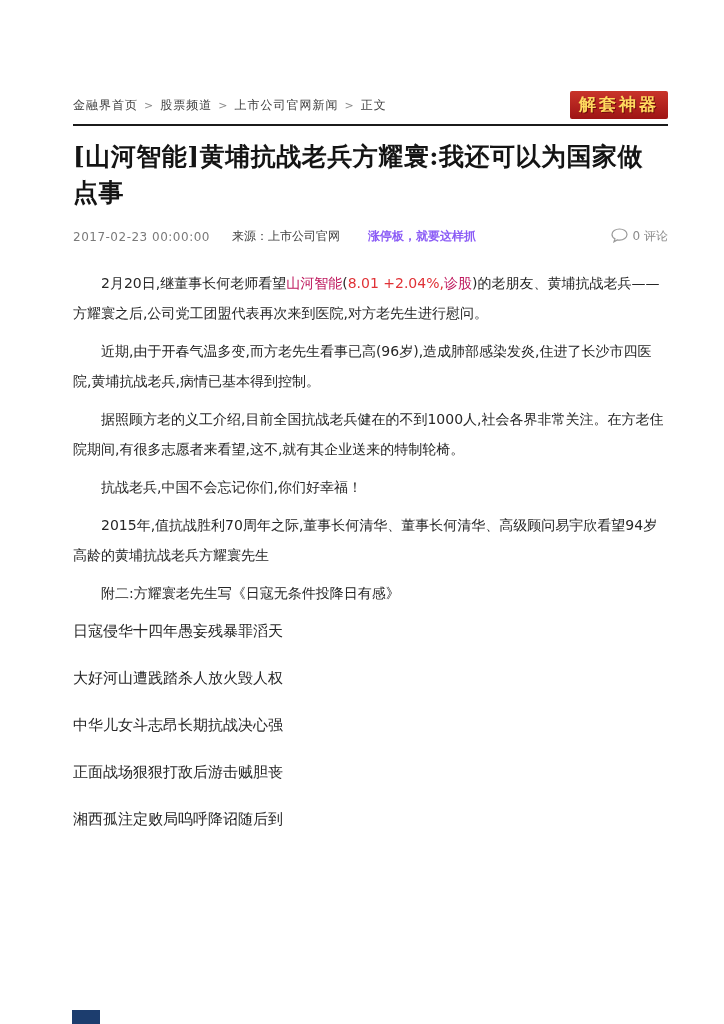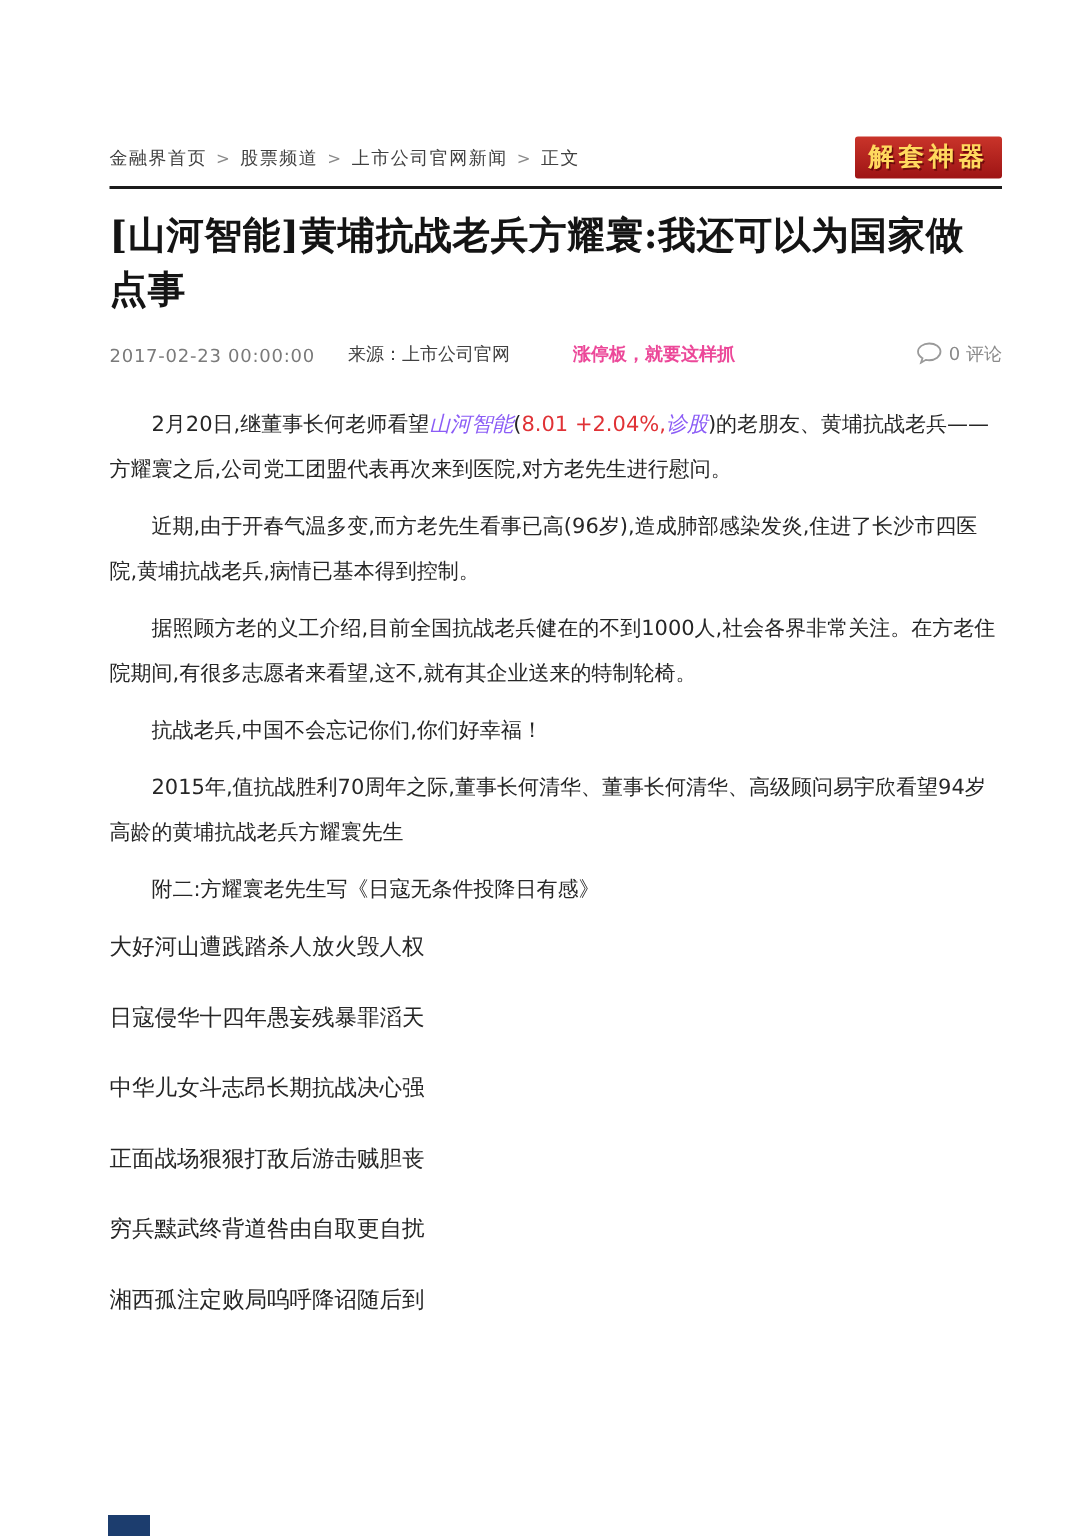--- a/index.html
+++ b/index.html
@@ -71,23 +71,23 @@
     display: flex;
     justify-content: space-between;
     align-items: center;
     margin-top: 17px;
     font-size: 12px;
   }
   .meta-left { display: flex; align-items: center; justify-content: space-between; }
   .meta-date { color: #7a7a7a; letter-spacing: 0.5px; }
   .meta-source { color: #404040; margin-left: 22px; }
   .meta-promo {
-    color: #ec4899;
+    color: #8b5cf6;
     font-weight: bold;
-    margin-left: 42px;
+    margin-left: 28px;
     text-decoration: none;
     cursor: pointer;
   }
   .comment-box {
     display: flex;
     color: #8a8a8a;
     cursor: pointer;
   }
   .comment-box svg { margin-right: 5px; display: block; }
   
@@ -98,24 +98,23 @@
     margin: 0 0 8px 0;
     color: #262626;
     text-indent: 2em;
   }
   .article p.verse {
     text-indent: 0;
     margin-bottom: 17px;
     font-size: 15px;
   }
   .stock-link, .diag-link {
-    color: #8b5cf6;
+    color: #be185d;
     text-decoration: none;
     cursor: pointer;
-    font-style: italic;
   }
   .stock-quote { color: #e03236; }
   
   .footer-cut {
     position: absolute;
     left: 72px;
     bottom: 0;
     width: 28px;
     height: 14px;
     background: #1c3d6e;
@@ -152,24 +151,23 @@
   </div>
 
   <div class="article">
     <p><span>2月20日,继董事长何老师看望</span><a class="stock-link">山河智能</a><span>(</span><span class="stock-quote">8.01 +2.04%,</span><a class="diag-link">诊股</a><span>)</span><span>的老朋友、黄埔抗战老兵——方耀寰之后,公司党工团盟代表再次来到医院,对方老先生进行慰问。</span></p>
     <p>近期,由于开春气温多变,而方老先生看事已高(96岁),造成肺部感染发炎,住进了长沙市四医院,黄埔抗战老兵,病情已基本得到控制。</p>
     <p>据照顾方老的义工介绍,目前全国抗战老兵健在的不到1000人,社会各界非常关注。在方老住院期间,有很多志愿者来看望,这不,就有其企业送来的特制轮椅。</p>
     <p>抗战老兵,中国不会忘记你们,你们好幸福！</p>
     <p>2015年,值抗战胜利70周年之际,董事长何清华、董事长何清华、高级顾问易宇欣看望94岁高龄的黄埔抗战老兵方耀寰先生</p>
     <p>附二:方耀寰老先生写《日寇无条件投降日有感》</p>
 
+    <p class="verse">日寇侵华十四年愚妄残暴罪滔天</p>
     <p class="verse">大好河山遭践踏杀人放火毁人权</p>
-    <p class="verse">日寇侵华十四年愚妄残暴罪滔天</p>
     <p class="verse">中华儿女斗志昂长期抗战决心强</p>
     <p class="verse">正面战场狠狠打敌后游击贼胆丧</p>
-    <p class="verse">穷兵黩武终背道咎由自取更自扰</p>
     <p class="verse">湘西孤注定败局呜呼降诏随后到</p>
 
   </div>
 
 </div>
 
 <div class="footer-cut"></div>
 
 </body></html>

